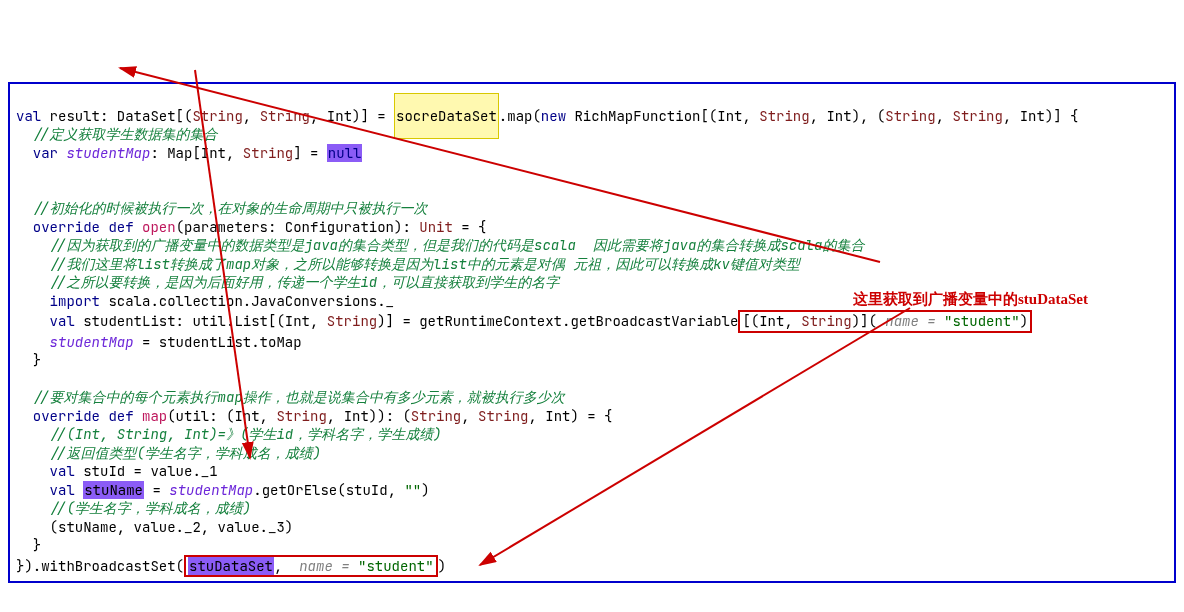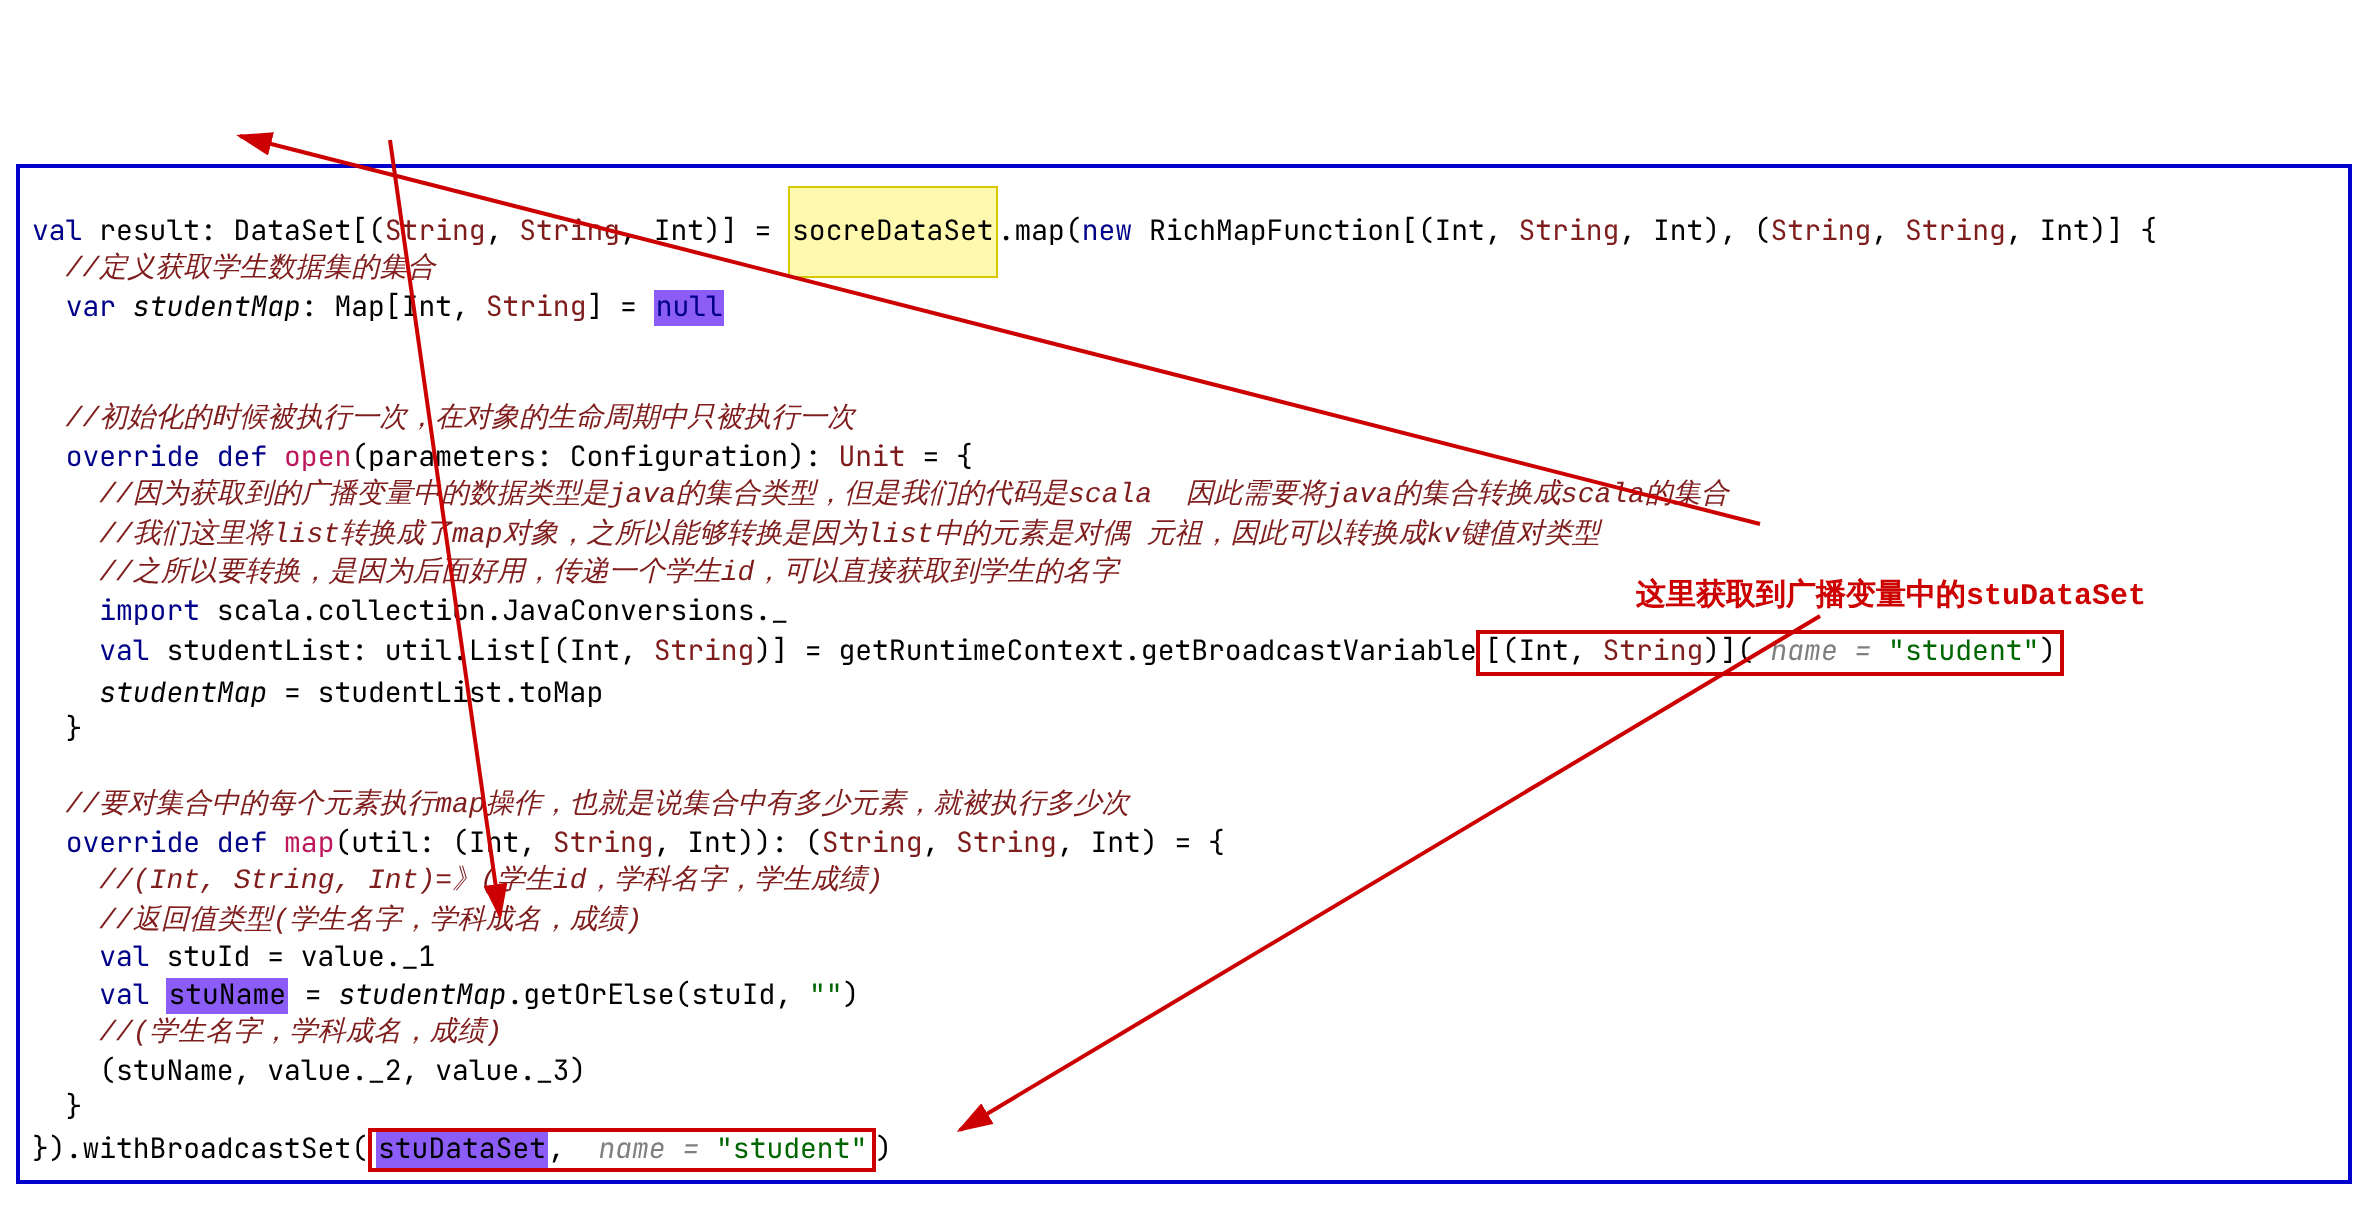--- a/index.html
+++ b/index.html
@@ -17,22 +17,22 @@
   }
   .code-block {
     border: 2px solid #0000cc;
     padding: 4px 6px;
     box-sizing: border-box;
     position: relative;
   }
   .kw { color: #000088; }
   .fn { color: #be185d; }
   .ty { color: #7f1d1d; }
-  .id { color: #000000; font-style: italic; }
-  .cm { color: #7f1d1d; font-style: italic; font-family: Liberation Mono, monospace; }
+  .id { color: #6d28d9; font-style: italic; }
+  .cm { color: #15803d; font-style: italic; }
   .st { color: #006600; }
   .ann-label { color: #808080; font-style: italic;}
   .hl-yellow { background-color: #fff9b0; border: 1px solid #d8c800; padding: 13px 1px; }
   .hl-yellow2 { background-color: #8b5cf6; padding:0 1px;}
   .box-red { border: 2px solid #cc0000; padding: 0 2px; display:inline-block;}
   .red-text { color: #cc0000; font-family: "SimSun","Songti SC",serif; font-size:15px; font-weight:bold; white-space:normal;}
   svg.overlay { position:absolute; top:0; left:0; pointer-events:none; }
 </style>
 </head>
 <body>
@@ -60,21 +60,21 @@
 <span class="cm">    //(Int, String, Int)=》(学生id，学科名字，学生成绩)</span>
 <span class="cm">    //返回值类型(学生名字，学科成名，成绩)</span>
 <span><span>    </span><span class="kw">val</span><span> stuId = value._1</span></span>
 <span><span>    </span><span class="kw">val</span><span> </span><span class="hl-yellow2">stuName</span><span> = </span><span class="id">studentMap</span><span>.getOrElse(stuId, </span><span class="st">""</span><span>)</span></span>
 <span class="cm">    //(学生名字，学科成名，成绩)</span>
 <span>    (stuName, value._2, value._3)</span>
 <span>  }</span>
 <span><span>}).withBroadcastSet(</span><span class="box-red"><span class="hl-yellow2">stuDataSet</span><span>, </span><span class="ann-label"> name = </span><span class="st">"student"</span></span><span>)</span></span>
 </div>
 
-<div class="red-text" style="position:absolute; top:290px; left:818px;font-family:Liberation Mono, monospace;">这里获取到广播变量中的stuDataSet</div>
+<div class="red-text" style="position:absolute; top:290px; left:853px;">这里获取到广播变量中的stuDataSet</div>
 
 <svg class="overlay" width="1184" height="612">
   <defs>
     <marker id="ah" markerWidth="10" markerHeight="10" refX="8" refY="3" orient="auto">
       <path d="M0,0 L9,3 L0,6 Z" fill="#cc0000"></path>
     </marker>
   </defs>
 
   <line x1="880" y1="262" x2="120" y2="68" stroke="#cc0000" stroke-width="2" marker-end="url(#ah)"></line>
 

